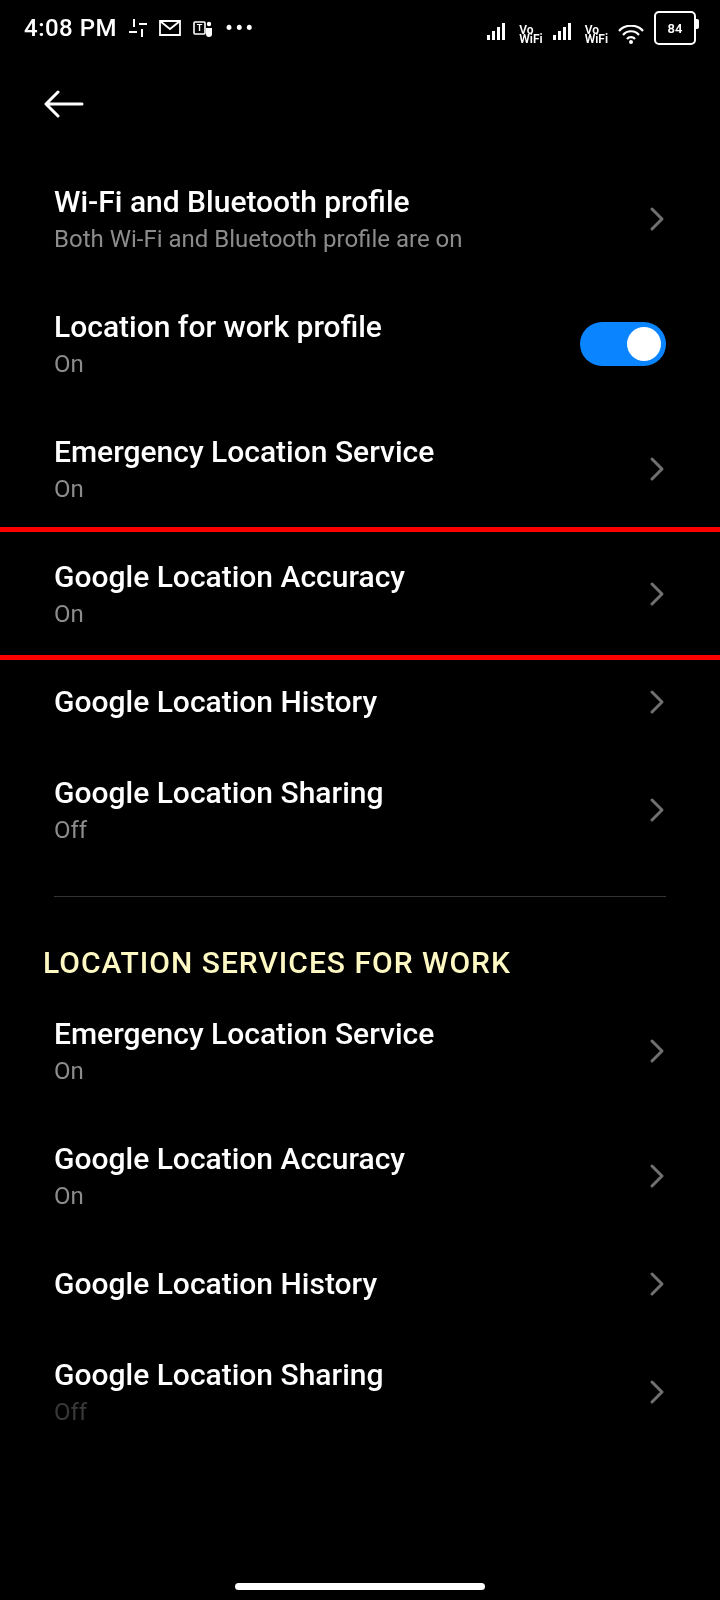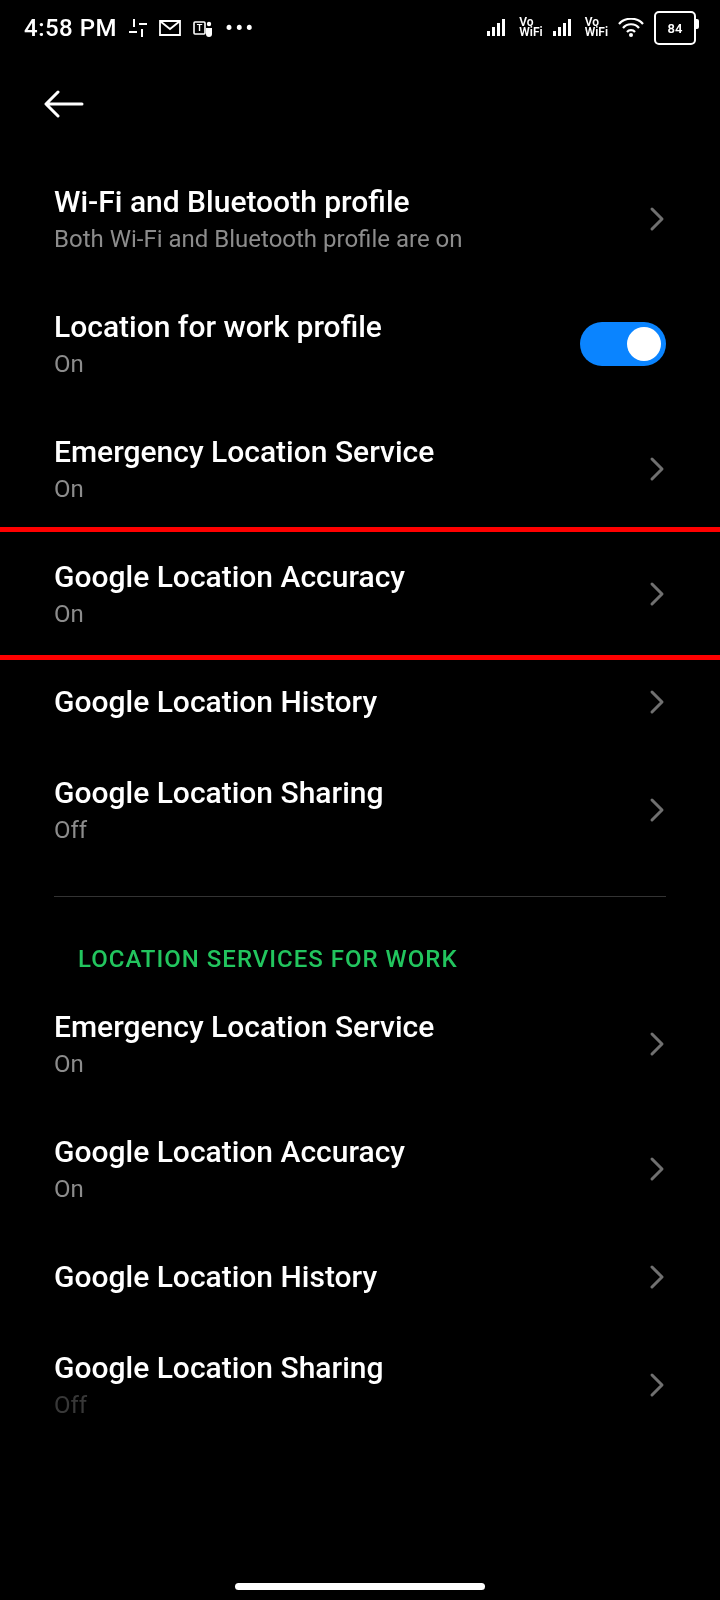--- a/index.html
+++ b/index.html
@@ -1,49 +1,49 @@
 <!DOCTYPE html>
 <html><head>
 <meta charset="utf-8">
 <style>
   * { margin: 0; padding: 0; box-sizing: border-box; }
   html, body { width: 720px; height: 1600px; background: #000; color: #fff; font-family: Roboto, "Helvetica Neue", Arial, sans-serif; overflow: hidden; }
   .status-bar { height: 56px; display: flex; justify-content: space-between; align-items: center; padding: 0 24px; font-size: 24px; }
   .status-left { display: flex; align-items: center; gap: 12px; }
-  .status-right { display: flex; align-items: center; gap: 10px; }
+  .status-right { display: flex; align-items: flex-end; gap: 10px; }
   .status-time { font-weight: 500; letter-spacing: 0.5px; }
   .status-icon { display: inline-flex; align-items: center; justify-content: center; }
   .battery-box { border: 2px solid #fff; border-radius: 5px; width: 42px; height: 34px; display: flex; align-items: center; justify-content: center; font-size: 13px; font-weight: 600; position: relative; }
   .battery-box::after { content: ""; position: absolute; right: -5px; top: 6px; width: 3px; height: 10px; background: #fff; border-radius: 0 2px 2px 0; }
   .vo-wifi { display: flex; flex-direction: column; line-height: 0.8; font-size: 12px; font-weight: 600; }
   .signal { font-size: 22px; letter-spacing: -2px; }
   .wifi-icon svg { display: block; }
   .header { display: flex; align-items: center; height: 100px; position: relative; }
   .back-btn { position: absolute; left: 44px; top: 50%; transform: translateY(-50%); cursor: pointer; }
   .page-title { flex: 1; text-align: center; font-size: 38px; font-weight: 400; }
   .content { padding: 0; }
   .item { padding: 28px 54px; display: flex; align-items: center; justify-content: space-between; gap: 16px; cursor: pointer; }
   .item-text { display: flex; flex-direction: column; gap: 6px; flex: 1; }
   .item-title { font-size: 30px; font-weight: 500; color: #fff; }
   .item-sub { font-size: 24px; color: #8c8c8c; }
   .chevron svg { display: block; }
   .toggle { width: 86px; height: 44px; border-radius: 22px; background: #0a84ff; position: relative; cursor: pointer; }
   .toggle .knob { position: absolute; right: 5px; top: 5px; width: 34px; height: 34px; background: #fff; border-radius: 50%; }
   .highlight-box { position: absolute; border: 5px solid #ff0000; pointer-events: none; }
   .section-divider { height: 1px; background: #333; margin: 24px 54px 0 54px; }
-  .section-header { color: #22c55e; font-size: 24px; font-weight: 500; letter-spacing: 1px; padding: 48px 54px 8px 78px; }
+  .section-header { color: #fef9c3; font-size: 30px; font-weight: 500; letter-spacing: 1px; padding: 48px 54px 8px 43px; }
   .home-indicator { position: absolute; bottom: 10px; left: 50%; transform: translateX(-50%); width: 250px; height: 7px; background: #fff; border-radius: 4px; }
   .more-dots { letter-spacing: 2px; }
 </style>
 </head>
 <body>
 
 <div class="status-bar">
   <div class="status-left">
-    <span class="status-time">4:58 PM</span>
+    <span class="status-time">4:08 PM</span>
     <span class="status-icon">
       <svg width="18" height="18" viewBox="0 0 18 18">
           <path fill="#fff" d="M4 0h2v8H4zM12 10h2v8h-2zM0 12h8v2H0zM10 4h8v2h-8z"></path>
         </svg>
     </span>
     <span class="status-icon">
       <svg width="22" height="16" viewBox="0 0 22 16">
           <path fill="none" stroke="#fff" stroke-width="1.8" d="M1 1h20v14H1zM1 1l10 8 10-8"></path>
         </svg>
     </span>

